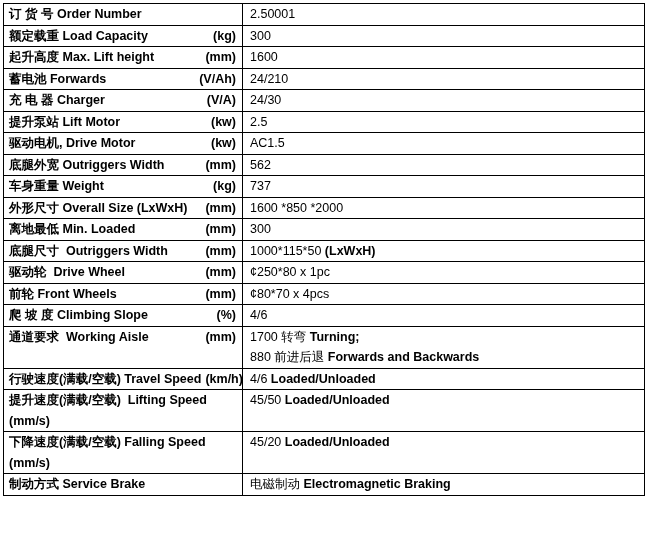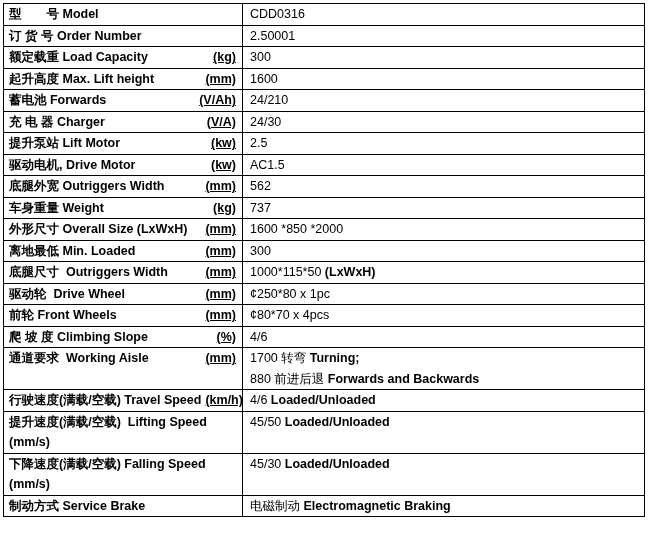--- a/index.html
+++ b/index.html
@@ -27,45 +27,37 @@
   }
   tr.single { height: 21px; }
   tr.tall   { height: 42px; }
   td.label-cell { font-weight: bold; }
   .label-line {
     display: flex;
     justify-content: space-between;
     white-space: pre;
   }
   .label-text { white-space: pre; }
-  .unit-text { flex-shrink: 0; margin-left: 4px; text-decoration: underline; }
+  .unit-text { flex-shrink: 0; margin-left: 4px; }
   .label-line2 { white-space: pre; }
   td.value-cell { font-weight: normal; padding-left: 7px; }
   .value-line { white-space: pre; }
   .value-cell .b { font-weight: bold; }
 </style>
 </head>
 <body>
 
 <table class="spec-table">
   <colgroup>
     <col style="width:239px">
     <col style="width:402px">
   </colgroup>
   <tbody id="spec-body">
       <tr class="single">
         <td class="label-cell">
-          <div class="label-line"><span class="label-text">型　　号 Model</span></div>
-        </td>
-        <td class="value-cell">
-          <div class="value-line"><span class="">CDD0316</span></div>
-        </td>
-      </tr>
-      <tr class="single">
-        <td class="label-cell">
           <div class="label-line"><span class="label-text">订 货 号 Order Number</span></div>
         </td>
         <td class="value-cell">
           <div class="value-line"><span class="">2.50001</span></div>
         </td>
       </tr>
       <tr class="single">
         <td class="label-cell">
           <div class="label-line"><span class="label-text">额定载重 Load Capacity</span><span class="unit-text">(kg)</span></div>
         </td>
@@ -202,21 +194,21 @@
         <td class="value-cell">
           <div class="value-line"><span class="">45/50 </span><span class="b">Loaded/Unloaded</span></div>
         </td>
       </tr>
       <tr class="tall">
         <td class="label-cell">
           <div class="label-line"><span class="label-text">下降速度(满载/空载) Falling Speed</span></div>
           <div class="label-line2">(mm/s)</div>
         </td>
         <td class="value-cell">
-          <div class="value-line"><span class="">45/30 </span><span class="b">Loaded/Unloaded</span></div>
+          <div class="value-line"><span class="">45/20 </span><span class="b">Loaded/Unloaded</span></div>
         </td>
       </tr>
       <tr class="single">
         <td class="label-cell">
           <div class="label-line"><span class="label-text">制动方式 Service Brake</span></div>
         </td>
         <td class="value-cell">
           <div class="value-line"><span class="">电磁制动 </span><span class="b">Electromagnetic Braking</span></div>
         </td>
       </tr>

